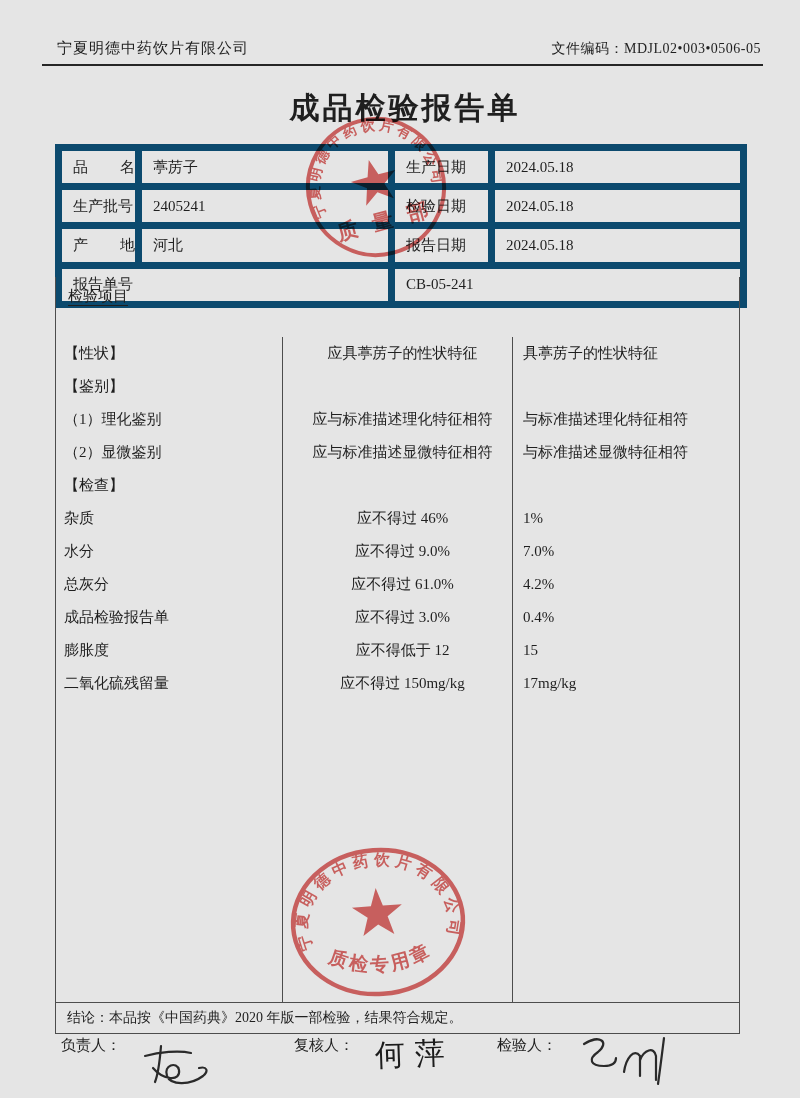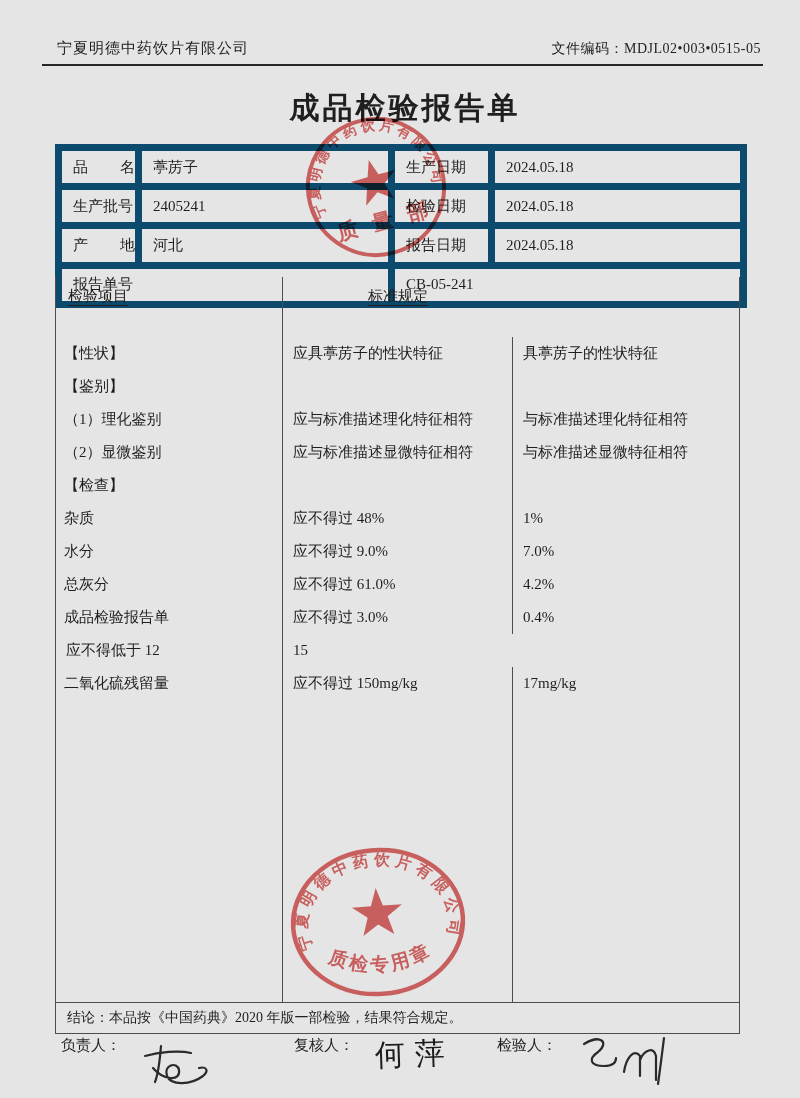--- a/index.html
+++ b/index.html
@@ -27,28 +27,28 @@
   table.info td{
     border:7px solid #0c4a6e;height:32.2px;font-size:15px;padding:0 0 0 11px;white-space:nowrap;overflow:hidden;
   }
   .jlbl{display:inline-block;width:62px;text-align:justify;text-align-last:justify;}
   
   .main{
     position:absolute;left:55px;top:277px;width:685px;height:726px;box-sizing:border-box;
     border:1px solid #4d4d4d;border-top:none;display:flex;flex-direction:column;
   }
   .mrow{display:grid;grid-template-columns:227px 230px 226px;flex:0 0 auto;}
-  .mrow.hdr-row{height:60px;}
+  .mrow.hdr-row{height:60px;gap:44px;}
   .mrow.item-row{height:33px;}
   .mrow.filler{flex:1 1 auto;}
   .mcell{border-right:1px solid #4d4d4d;overflow:hidden;white-space:nowrap;font-size:15px;line-height:33px;}
   .mcell:last-child{border-right:none;}
   .hdr-row .mcell{line-height:20px;padding-top:9px;}
   .c1{padding-left:8px;}
-  .c2{padding-left:10px;}
+  .c2{padding-left:10px;text-align:center;}
   .c3{padding-left:10px;}
   .colhead{text-decoration:underline;text-underline-offset:4px;}
   .hdr-row .c2,.hdr-row .c3{text-align:center;padding-left:0;}
   .hdr-row .c1{padding-left:12px;}
   
   .conclusion{
     position:absolute;left:55px;top:1003px;width:685px;height:31px;box-sizing:border-box;
     border:1px solid #4d4d4d;border-top:none;font-size:14px;line-height:30px;padding-left:11px;white-space:nowrap;
   }
   
@@ -66,21 +66,21 @@
   .stamp-top{left:301px;top:112px;}
   .stamp-mid{left:286px;top:842px;}
 </style>
 </head>
 <body>
 
 <div class="page">
 
   <div class="hdr">
     <span class="company">宁夏明德中药饮片有限公司</span>
-    <span class="doccode">文件编码：MDJL02•003•0515-05</span>
+    <span class="doccode">文件编码：MDJL02•003•0506-05</span>
   </div>
 
   <div class="title">成品检验报告单</div>
 
   <table class="info">
     <colgroup>
         <col style="width:80px">
         <col style="width:253px">
         <col style="width:100px">
         <col style="width:252px">
@@ -107,21 +107,20 @@
     <tr>
       <td colspan="2">报告单号</td>
       <td colspan="2">CB-05-241</td>
     </tr>
   </tbody>
     </table>
 
   <div class="main">
     <div class="mrow hdr-row">
       <div class="mcell c1"><span class="colhead">检验项目</span></div>
-      <div class="mcell c2"><span class="colhead">标准规定</span></div>
     </div>
 
     <div class="mrow item-row">
       <div class="mcell c1">【性状】</div>
       <div class="mcell c2">应具葶苈子的性状特征</div>
       <div class="mcell c3">具葶苈子的性状特征</div>
     </div>
     <div class="mrow item-row">
       <div class="mcell c1">【鉴别】</div>
       <div class="mcell c2"></div>
@@ -137,39 +136,40 @@
       <div class="mcell c2">应与标准描述显微特征相符</div>
       <div class="mcell c3">与标准描述显微特征相符</div>
     </div>
     <div class="mrow item-row">
       <div class="mcell c1">【检查】</div>
       <div class="mcell c2"></div>
       <div class="mcell c3"></div>
     </div>
     <div class="mrow item-row">
       <div class="mcell c1">杂质</div>
-      <div class="mcell c2">应不得过 48%</div>
+      <div class="mcell c2">应不得过 46%</div>
       <div class="mcell c3">1%</div>
     </div>
     <div class="mrow item-row">
       <div class="mcell c1">水分</div>
       <div class="mcell c2">应不得过 9.0%</div>
       <div class="mcell c3">7.0%</div>
     </div>
     <div class="mrow item-row">
       <div class="mcell c1">总灰分</div>
       <div class="mcell c2">应不得过 61.0%</div>
       <div class="mcell c3">4.2%</div>
     </div>
     <div class="mrow item-row">
       <div class="mcell c1">成品检验报告单</div>
       <div class="mcell c2">应不得过 3.0%</div>
       <div class="mcell c3">0.4%</div>
     </div>
     <div class="mrow item-row">
+      <div class="mcell c1">膨胀度</div>
       <div class="mcell c2">应不得低于 12</div>
       <div class="mcell c3">15</div>
     </div>
     <div class="mrow item-row">
       <div class="mcell c1">二氧化硫残留量</div>
       <div class="mcell c2">应不得过 150mg/kg</div>
       <div class="mcell c3">17mg/kg</div>
     </div>
 
     <div class="mrow filler">

